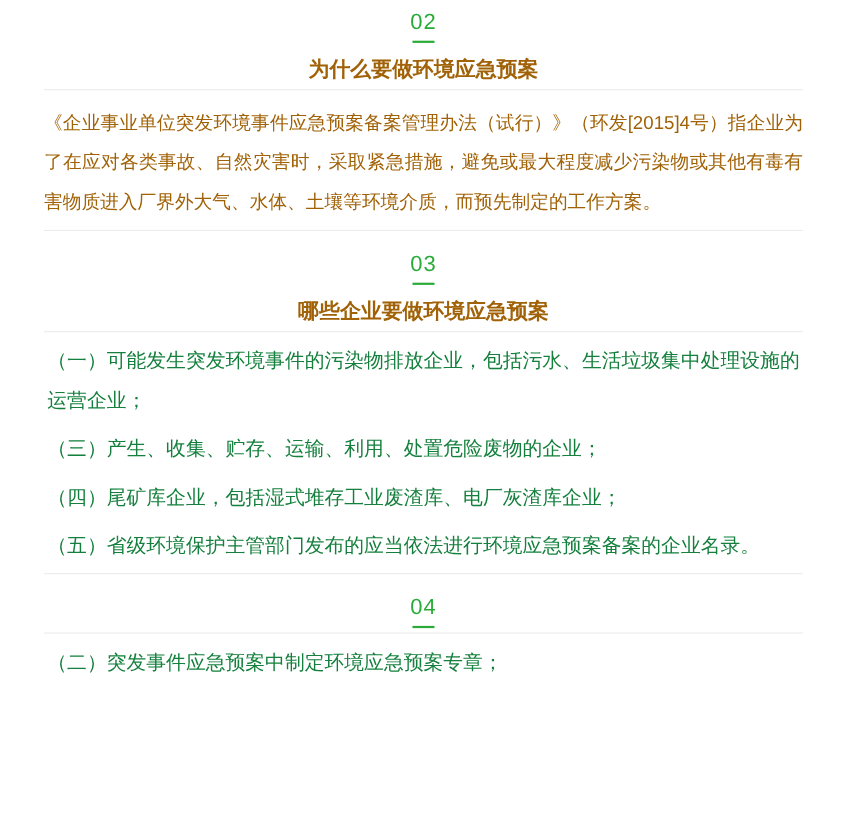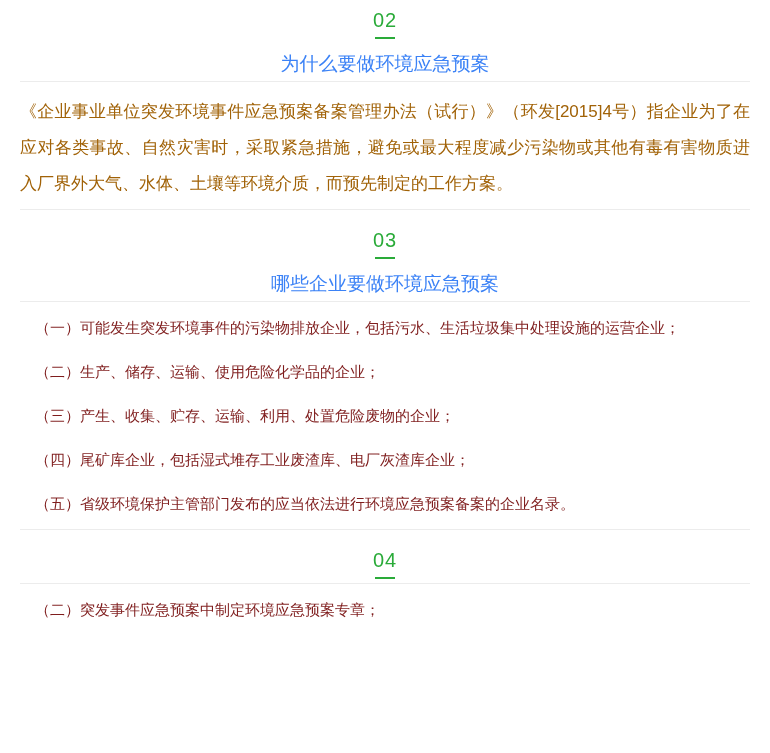--- a/index.html
+++ b/index.html
@@ -9,21 +9,21 @@
   }
   .page {
     width: 770px;
     height: 753px;
     overflow: hidden;
     background: #ffffff;
     font-family: "Liberation Sans", sans-serif;
     box-sizing: border-box;
   }
   .content {
-    padding: 0 20px;
+    padding: 0 40px;
   }
   .sec-num {
     margin: 18px 0 0;
     font-size: 20px;
     line-height: 24px;
     text-align: center;
     color: #2aab39;
     letter-spacing: 1px;
   }
   .sec:first-child .sec-num {
@@ -32,45 +32,45 @@
   .sec-dash {
     width: 20px;
     height: 2px;
     margin: 5px auto 0;
     background: #2aab39;
   }
   .sec-title {
     margin: 11px 0 0;
     font-size: 19px;
     line-height: 27px;
-    font-weight: normal;
+    font-weight: bold;
     text-align: center;
-    color: #3b82f6;
+    color: #a16207;
   }
   hr.divider {
     border: none;
     border-top: 1px solid #ececec;
     height: 0;
     margin: 4px 0 0;
   }
   hr.divider.hr-end {
     margin-top: 7px;
   }
   .para {
     margin: 12px 0 0;
     font-size: 17px;
     line-height: 36px;
     color: #a16207;
     text-align: justify;
   }
   .item {
-    margin: 8px 15px 0;
-    font-size: 15px;
+    margin: 8px 3px 0;
+    font-size: 18px;
     line-height: 36px;
-    color: #7f1d1d;
+    color: #15803d;
   }
 </style>
 </head>
 <body>
 
 <div class="page">
   <div class="content">
 
     <div class="sec">
       <div class="sec-num">02</div>
@@ -80,21 +80,20 @@
       <p class="para">《企业事业单位突发环境事件应急预案备案管理办法（试行）》（环发[2015]4号）指企业为了在应对各类事故、自然灾害时，采取紧急措施，避免或最大程度减少污染物或其他有毒有害物质进入厂界外大气、水体、土壤等环境介质，而预先制定的工作方案。</p>
       <hr class="divider hr-end">
     </div>
 
     <div class="sec">
       <div class="sec-num">03</div>
       <div class="sec-dash"></div>
       <h2 class="sec-title">哪些企业要做环境应急预案</h2>
       <hr class="divider">
       <p class="item">（一）可能发生突发环境事件的污染物排放企业，包括污水、生活垃圾集中处理设施的运营企业；</p>
-      <p class="item">（二）生产、储存、运输、使用危险化学品的企业；</p>
       <p class="item">（三）产生、收集、贮存、运输、利用、处置危险废物的企业；</p>
       <p class="item">（四）尾矿库企业，包括湿式堆存工业废渣库、电厂灰渣库企业；</p>
       <p class="item">（五）省级环境保护主管部门发布的应当依法进行环境应急预案备案的企业名录。</p>
       <hr class="divider hr-end">
     </div>
 
     <div class="sec">
       <div class="sec-num">04</div>
       <div class="sec-dash"></div>
       <hr class="divider">

